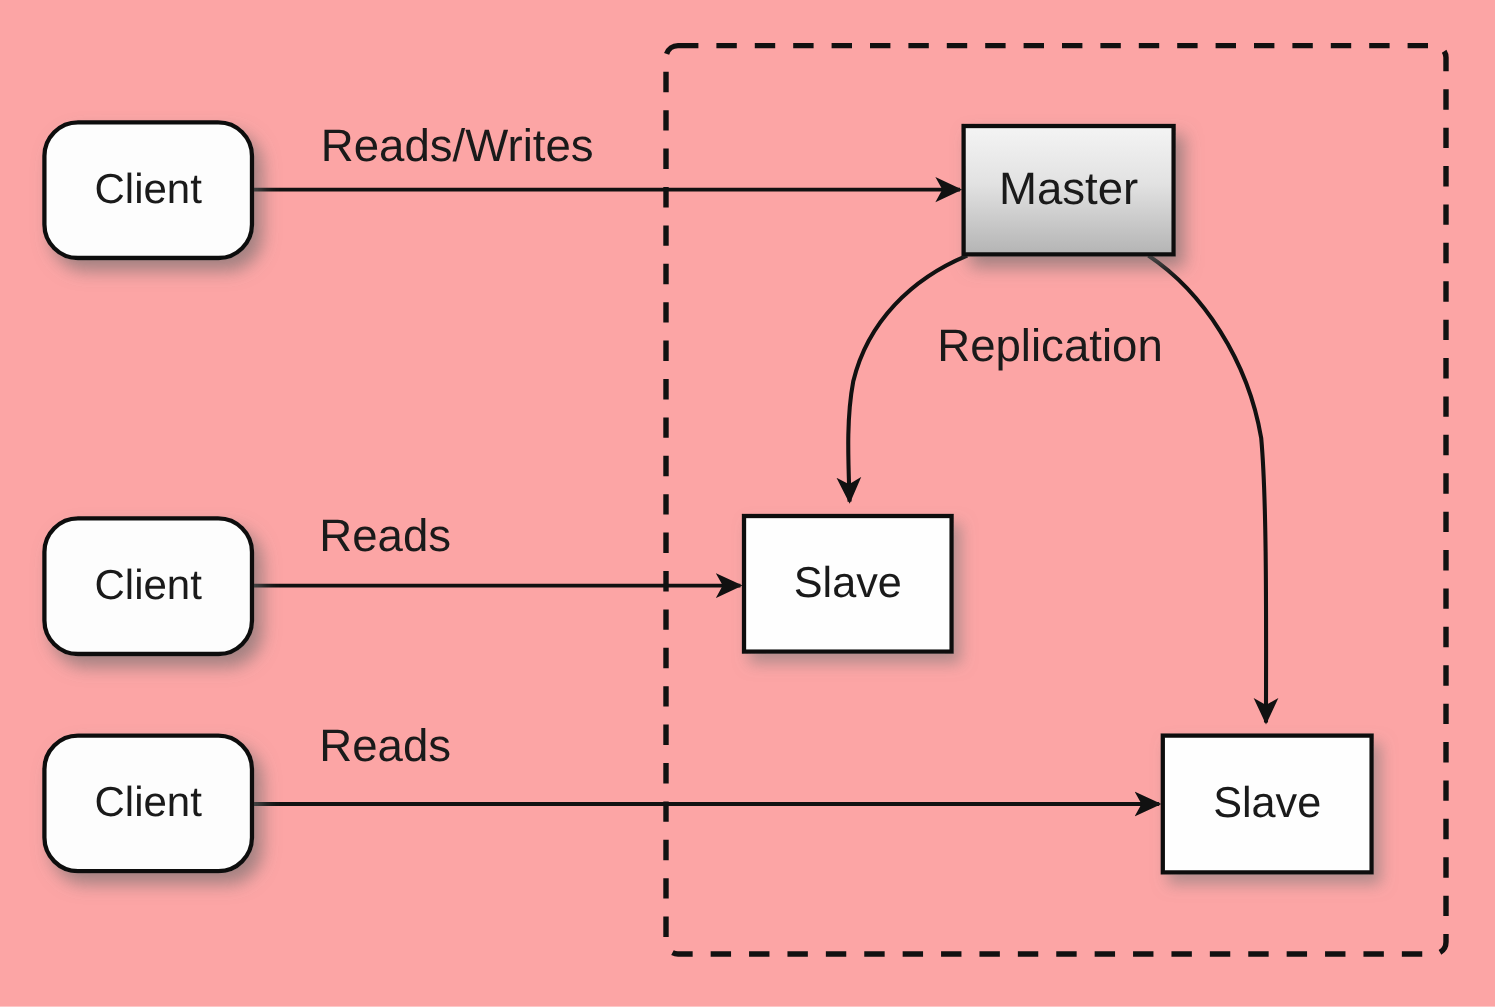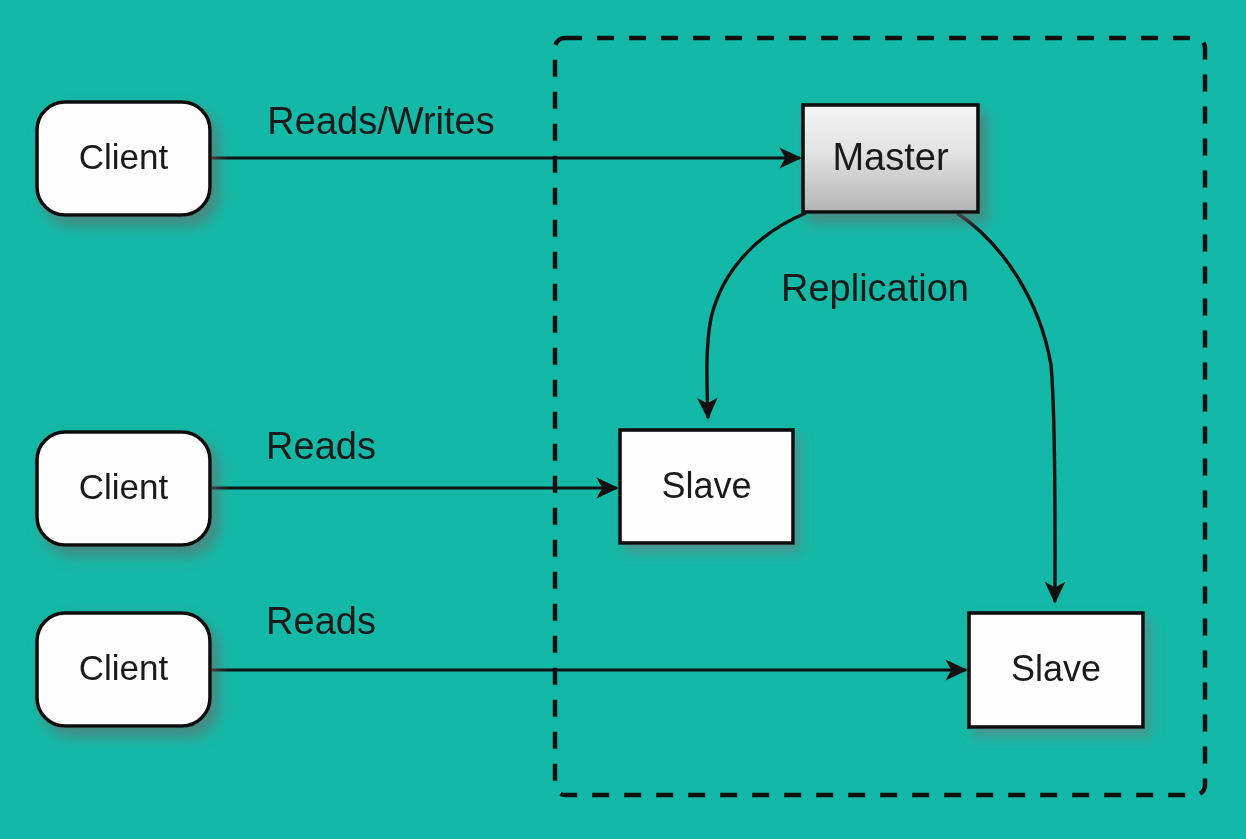--- a/index.html
+++ b/index.html
@@ -7,21 +7,21 @@
     padding: 0;
     background: #ffffff;
   }
   body {
     font-family: "Liberation Sans", sans-serif;
   }
   #canvas {
     position: relative;
     width: 1246px;
     height: 839px;
-    background: #14b8a6;
+    background: #fca5a5;
     overflow: hidden;
   }
   #diagram-svg {
     position: absolute;
     left: 0;
     top: 0;
     width: 1246px;
     height: 839px;
   }
   .node-label {

